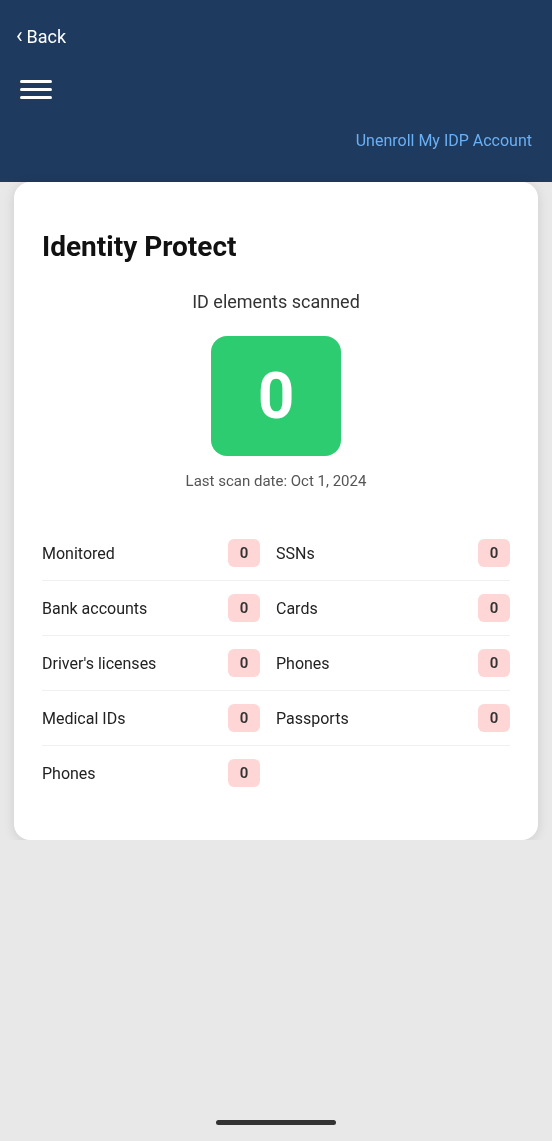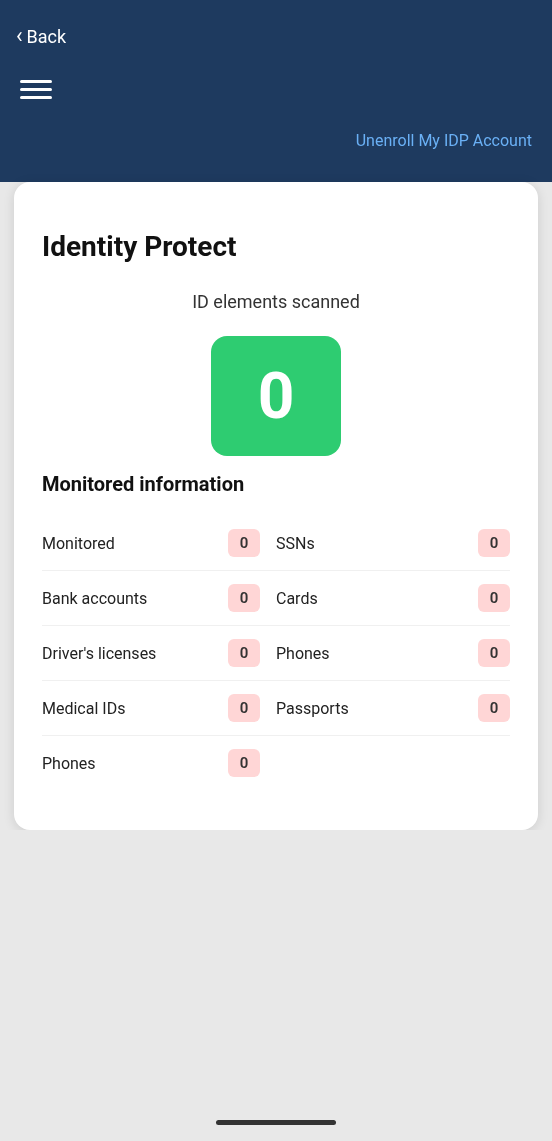--- a/index.html
+++ b/index.html
@@ -206,22 +206,22 @@
 
 <div class="main-card">
   <div class="card-title">Identity Protect</div>
 
   <div class="scan-label">ID elements scanned</div>
 
   <div class="scan-badge">
     <span class="scan-number">0</span>
   </div>
 
-
-  <div class="monitored-title">Monitored information</div>
+  <div class="last-scan">Last scan date: Oct 1, 2024</div>
+
 
   <div style="display: grid; grid-template-columns: 1fr 1fr;">
 
     <div>
       <div class="info-row left-col">
         <span class="info-label">Monitored</span>
         <div class="info-badge">0</div>
       </div>
       <div class="info-row left-col">
         <span class="info-label">Bank accounts</span>

